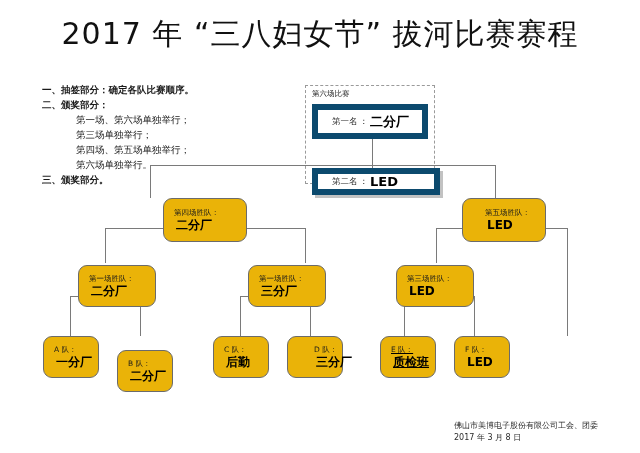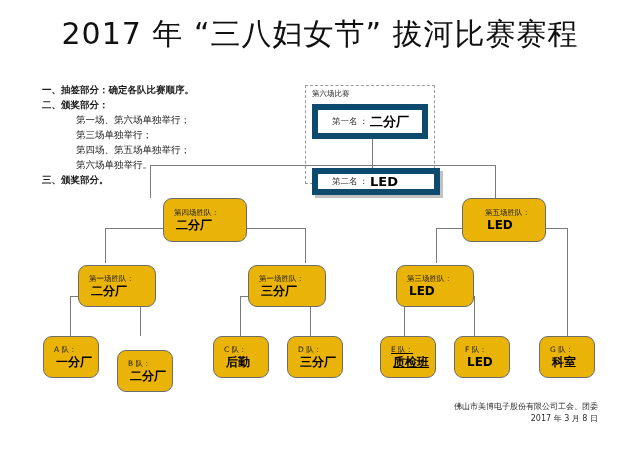--- a/index.html
+++ b/index.html
@@ -135,22 +135,22 @@
     background: #7a7a7a;
     z-index: 2;
   }
   .lnv { width: 1px; }
   .lnh { height: 1px; }
 
   
   #footer {
     position: absolute;
     right: 42px;
-    top: 401px;
-    text-align: right;
+    top: 420px;
+    text-align: left;
     color: #2b2b2b;
   }
   .foot-line {
     font-size: 8px;
     line-height: 12px;
     white-space: nowrap;
   }
 </style>
 </head>
 <body>
@@ -245,38 +245,34 @@
   <div class="node round" style="left:117px; top:336px; width:56px; height:42px;margin-top:14px;">
     <span class="cap">B 队：</span>
     <span class="val">二分厂</span>
   </div>
 
   <div class="node round" style="left:213px; top:336px; width:56px; height:42px;">
     <span class="cap">C 队：</span>
     <span class="val">后勤</span>
   </div>
 
-  <div class="node round" style="left:287px; top:336px; width:56px; height:42px;">
+  <div class="node round" style="left:287px; top:336px; width:56px; height:42px;padding-left:16px;">
     <span class="cap">D 队：</span>
     <span class="val">三分厂</span>
   </div>
 
   <div class="node round" style="left:380px; top:336px; width:56px; height:42px;text-decoration:underline;">
     <span class="cap">E 队：</span>
     <span class="val">质检班</span>
   </div>
 
   <div class="node round" style="left:454px; top:336px; width:56px; height:42px;">
     <span class="cap">F 队：</span>
     <span class="val">LED</span>
   </div>
 
-  <div class="node round" style="left:539px; top:336px; width:56px; height:42px;">
-    <span class="cap">G 队：</span>
-    <span class="val">科室</span>
-  </div>
 
   <div id="footer">
     <div class="foot-line">佛山市美博电子股份有限公司工会、团委</div>
     <div class="foot-line">2017 年 3 月 8 日</div>
   </div>
 
 </div>
 
 </body></html>

